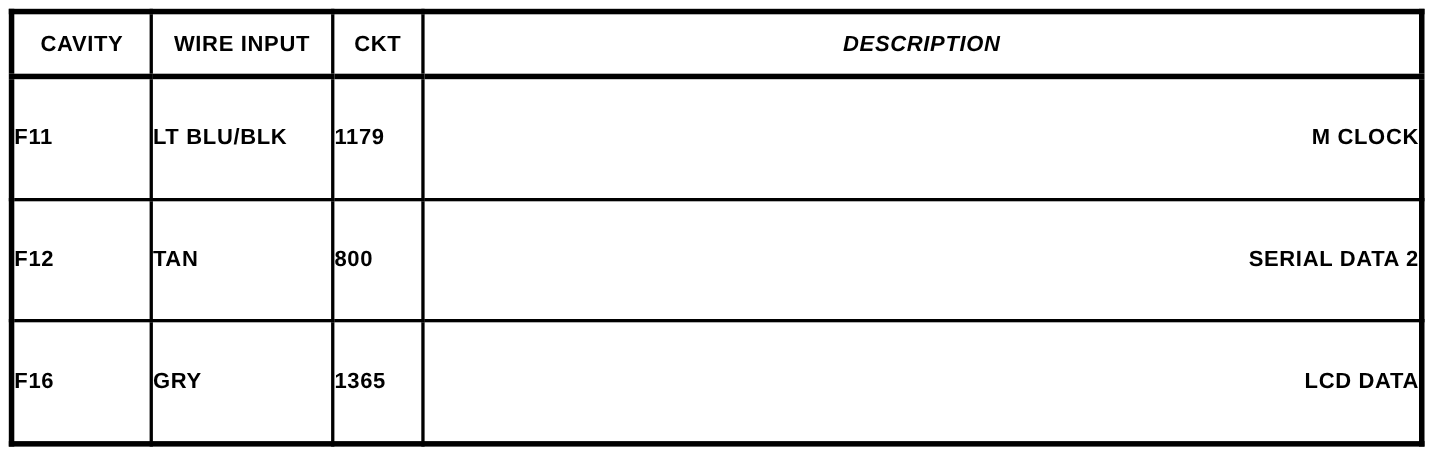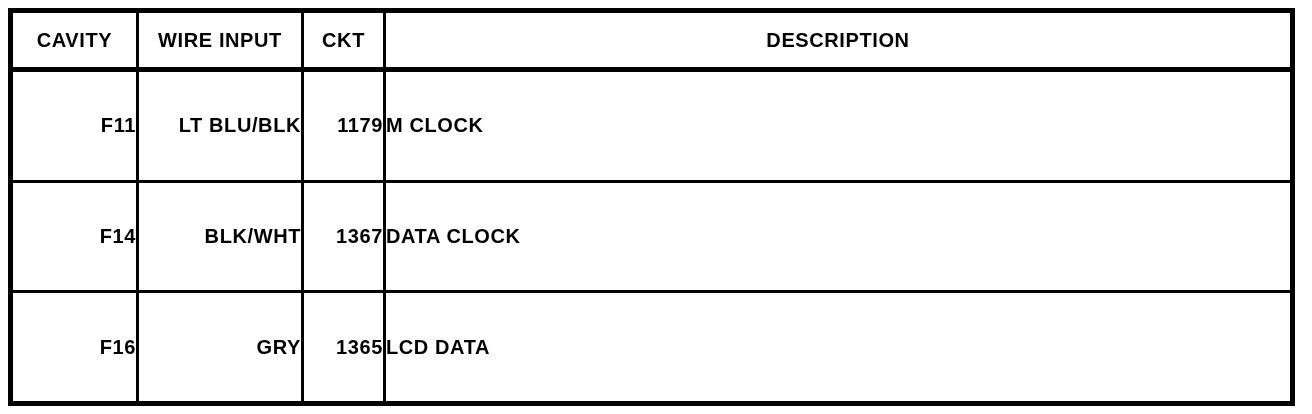--- a/index.html
+++ b/index.html
@@ -53,24 +53,24 @@
     vertical-align: middle;
   }
 
   
   .wiring-table thead th {
     height: 54px;
     border-bottom-width: 5px;
     text-align: center;
   }
 
-  .cell-center { text-align: right; }
-  .cell-left   { text-align: left; padding-left: 9px; }
+  .cell-center { text-align: left; }
+  .cell-left   { text-align: right; padding-left: 9px; }
 
-  .desc-head { text-align: center; }
+  .desc-head { text-align: center; font-style: italic; }
 </style>
 </head>
 <body>
 
 <div class="sheet">
 
   <table class="wiring-table">
     <colgroup>
       <col class="c-cavity">
       <col class="c-wire">
@@ -88,24 +88,24 @@
     </thead>
 
     <tbody>
       <tr>
         <td class="cell-center">F11</td>
         <td class="cell-center">LT BLU/BLK</td>
         <td class="cell-center">1179</td>
         <td class="cell-left">M CLOCK</td>
       </tr>
       <tr>
-        <td class="cell-center">F14</td>
-        <td class="cell-center">BLK/WHT</td>
-        <td class="cell-center">1367</td>
-        <td class="cell-left">DATA CLOCK</td>
+        <td class="cell-center">F12</td>
+        <td class="cell-center">TAN</td>
+        <td class="cell-center">800</td>
+        <td class="cell-left">SERIAL DATA 2</td>
       </tr>
       <tr>
         <td class="cell-center">F16</td>
         <td class="cell-center">GRY</td>
         <td class="cell-center">1365</td>
         <td class="cell-left">LCD DATA</td>
       </tr>
     </tbody>
   </table>
 

